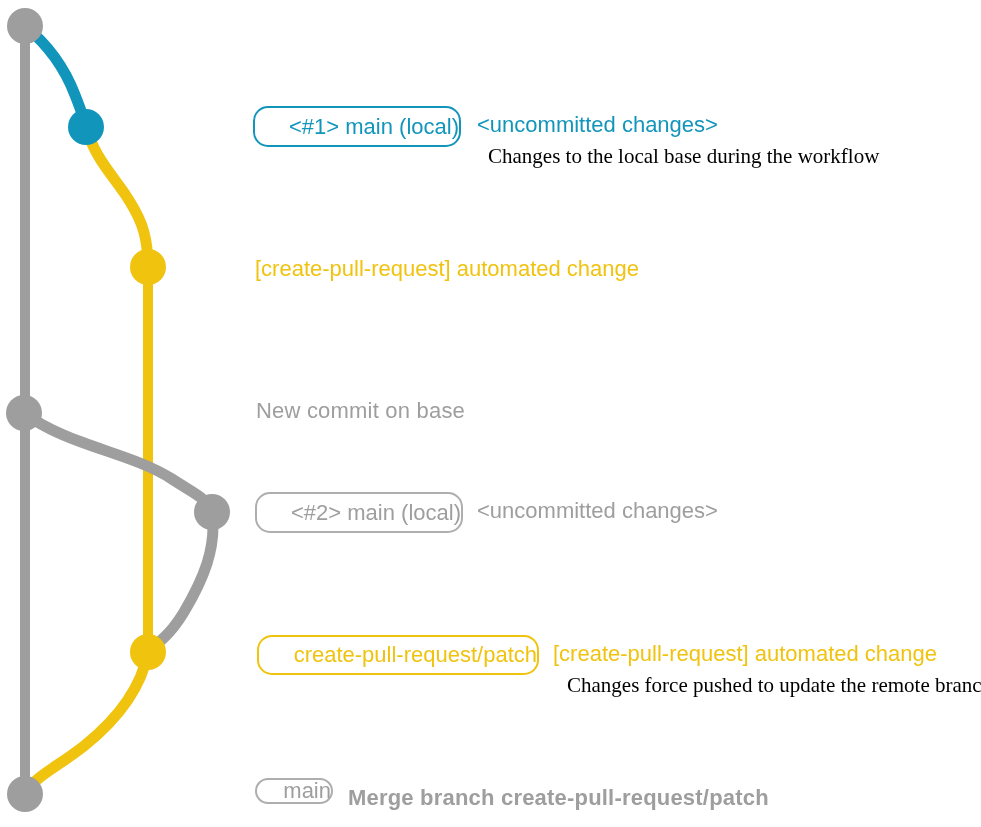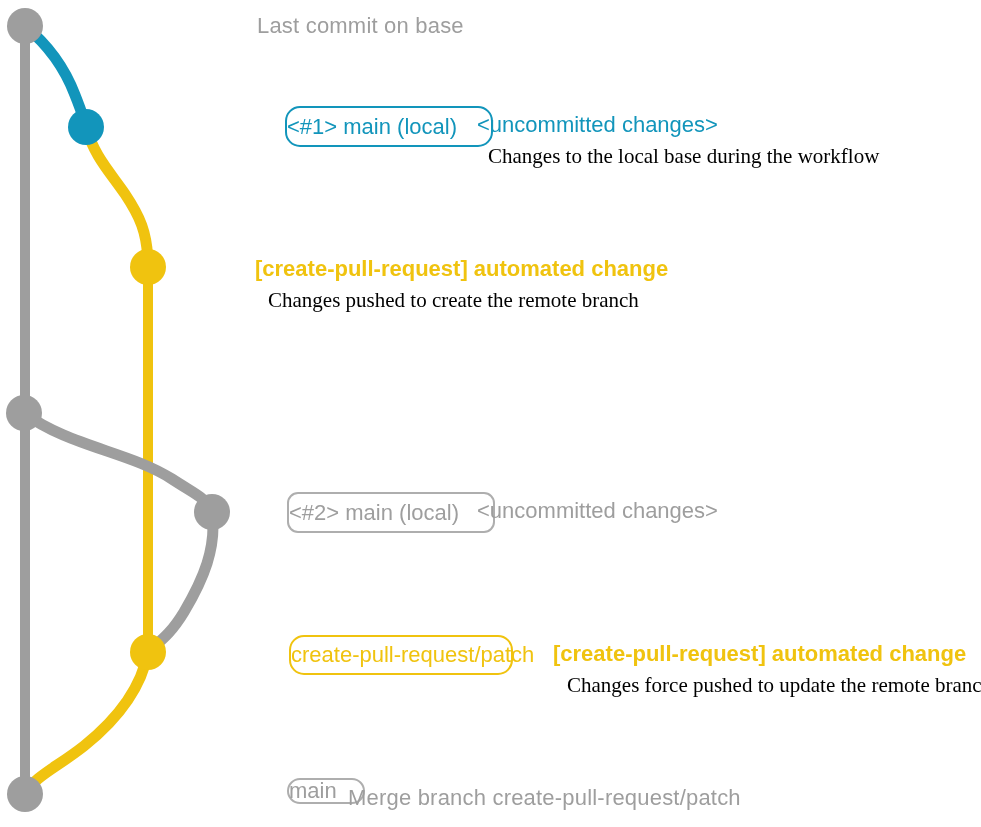--- a/index.html
+++ b/index.html
@@ -22,39 +22,38 @@
   .f-yellow { fill: var(--yellow); }
 
   .abs { position: absolute; white-space: nowrap; }
 
   .note {
     font-size: 22px;
     color: var(--base_gray);
     letter-spacing: 0.2px;
   }
   .title-teal   { font-size: 22px; color: var(--teal); }
-  .title-yellow { font-size: 22px; color: var(--yellow); font-weight: bold; }
+  .title-yellow { font-size: 22px; color: var(--yellow); }
   .title-gray   { font-size: 22px; color: var(--base_gray); }
 
   .desc {
     font-family: "Liberation Serif", serif;
     font-size: 21px;
     color: var(--ink);
   }
 
   .badge {
     box-sizing: border-box;
     display: flex;
     align-items: center;
-    justify-content: flex-start;
+    justify-content: flex-end;
     border-radius: 15px;
     border: 2px solid;
     font-size: 22px;
     background: transparent;
-    margin-left: 32px;
   }
   .badge-teal   { border-color: var(--teal);   color: var(--teal); }
   .badge-yellow { border-color: var(--yellow); color: var(--yellow); }
   .badge-gray   { border-color: var(--box_border_gray); color: var(--base_gray); }
 </style>
 </head>
 <body>
 
 <div class="stage">
 
@@ -70,41 +69,40 @@
 
     <circle cx="25" cy="26" r="18" class="f-gray"></circle>
     <circle cx="86" cy="127" r="18" class="f-teal"></circle>
     <circle cx="148" cy="267" r="18" class="f-yellow"></circle>
     <circle cx="24" cy="413" r="18" class="f-gray"></circle>
     <circle cx="212" cy="512" r="18" class="f-gray"></circle>
     <circle cx="148" cy="652" r="18" class="f-yellow"></circle>
     <circle cx="25" cy="794" r="18" class="f-gray"></circle>
   </svg>
 
-  <div class="abs note" style="left:257px; top:13px;">Last commit on base</div>
 
   <div class="abs badge badge-teal" style="left:253px; top:106px; width:208px; height:41px;">
     <span>&lt;#1&gt; main (local)</span>
   </div>
   <div class="abs title-teal" style="left:477px; top:112px;">&lt;uncommitted changes&gt;</div>
   <div class="abs desc" style="left:488px; top:144px;text-align:center;">Changes to the local base during the workflow</div>
 
   <div class="abs title-yellow" style="left:255px; top:256px;">[create-pull-request] automated change</div>
-  <div class="abs desc" style="left:268px; top:288px;">Changes pushed to create the remote branch</div>
 
+  <div class="abs note" style="left:256px; top:398px;">New commit on base</div>
 
-  <div class="abs badge badge-gray" style="left:255px; top:492px; width:208px; height:41px;border-radius:11px;">
+  <div class="abs badge badge-gray" style="left:255px; top:492px; width:208px; height:41px;">
     <span>&lt;#2&gt; main (local)</span>
   </div>
   <div class="abs title-gray" style="left:477px; top:498px;">&lt;uncommitted changes&gt;</div>
 
-  <div class="abs badge badge-yellow" style="left:257px; top:635px; width:224px; height:40px;">
+  <div class="abs badge badge-yellow" style="left:257px; top:635px; width:282px; height:40px;">
     <span>create-pull-request/patch</span>
   </div>
   <div class="abs title-yellow" style="left:553px; top:641px;">[create-pull-request] automated change</div>
   <div class="abs desc" style="left:567px; top:673px;">Changes force pushed to update the remote branch</div>
 
   <div class="abs badge badge-gray" style="left:255px; top:778px; width:78px; height:26px;">
     <span>main</span>
   </div>
-  <div class="abs note" style="left:348px; top:785px;">Merge branch create-pull-request/patch</div>
+  <div class="abs note" style="left:348px; top:785px;font-weight:bold;">Merge branch create-pull-request/patch</div>
 
 </div>
 
 </body></html>

